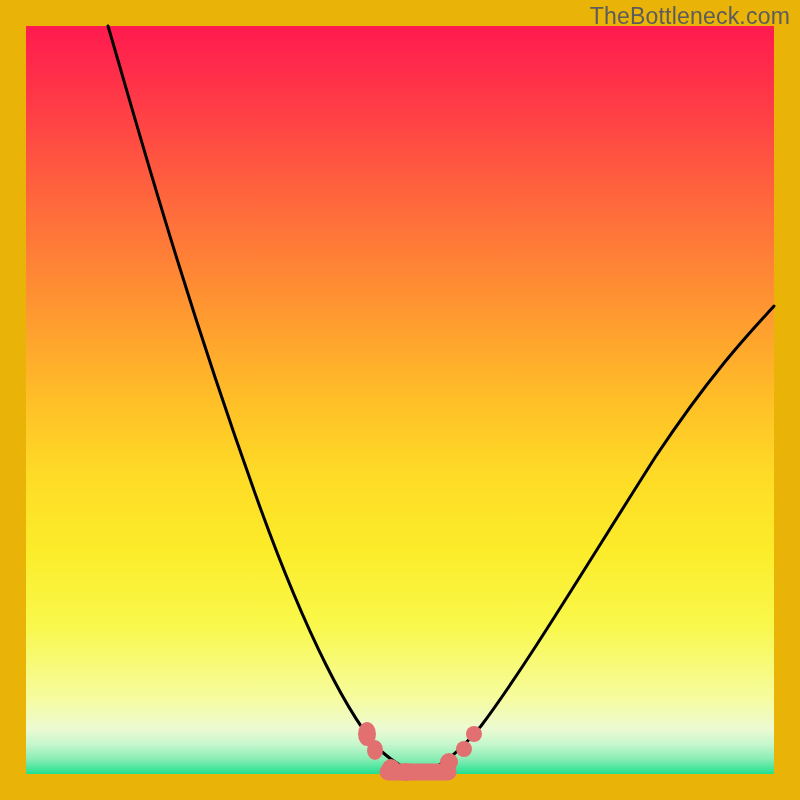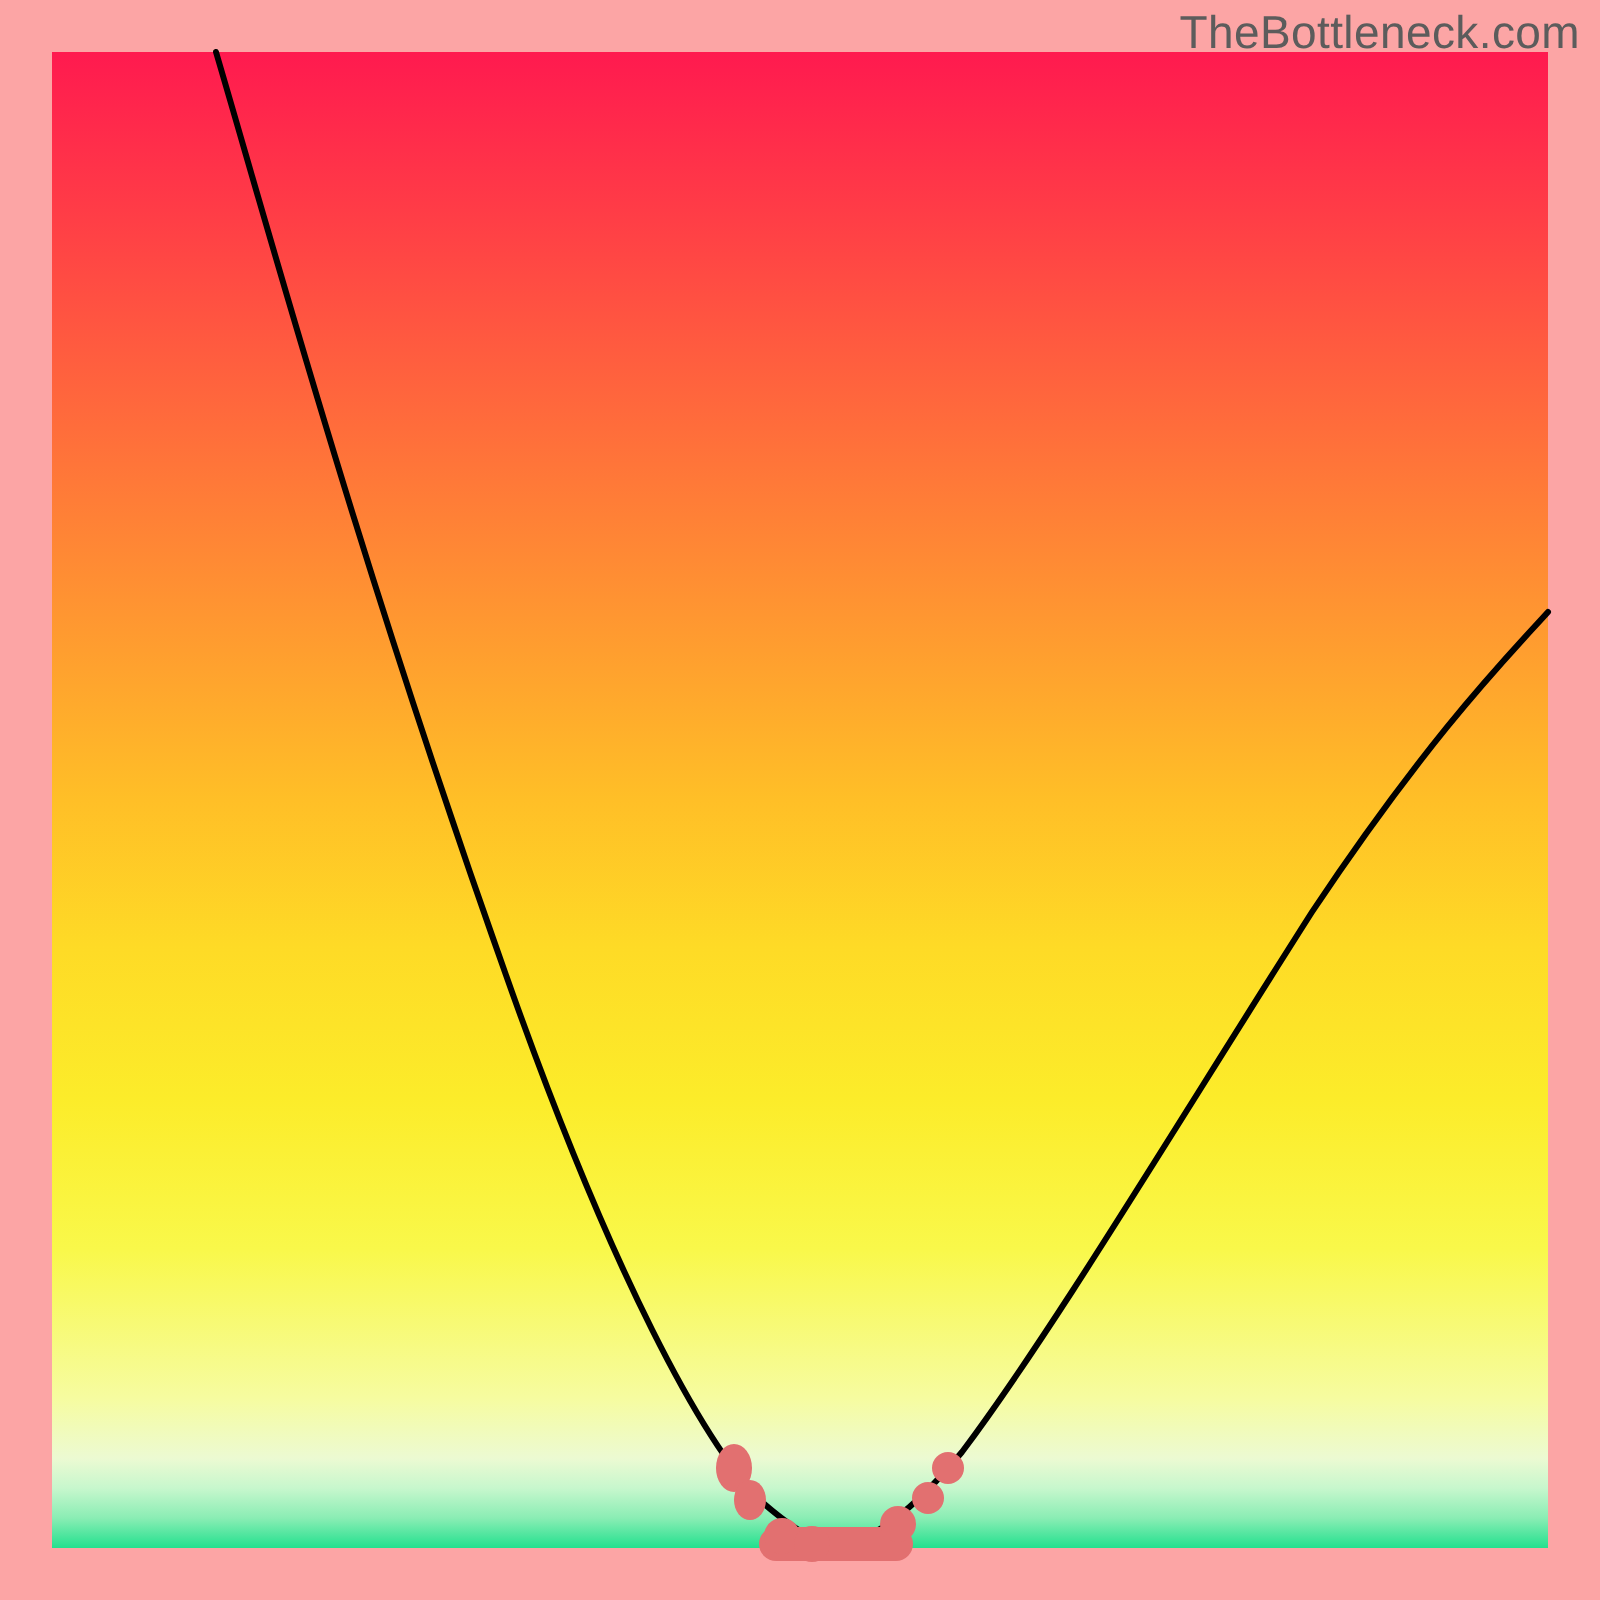--- a/index.html
+++ b/index.html
@@ -10,21 +10,21 @@
     background: #000;
     overflow: hidden;
     font-family: Arial, Helvetica, sans-serif;
   }
   .frame {
     position: absolute;
     left: 0;
     top: 0;
     width: 800px;
     height: 800px;
-    background: #fca5a5;
+    background: #eab308;
   }
   .plot {
     position: absolute;
     left: 26px;
     top: 26px;
     width: 748px;
     height: 748px;
     background: linear-gradient(
       to bottom,
       #ff1a4f 0%,

